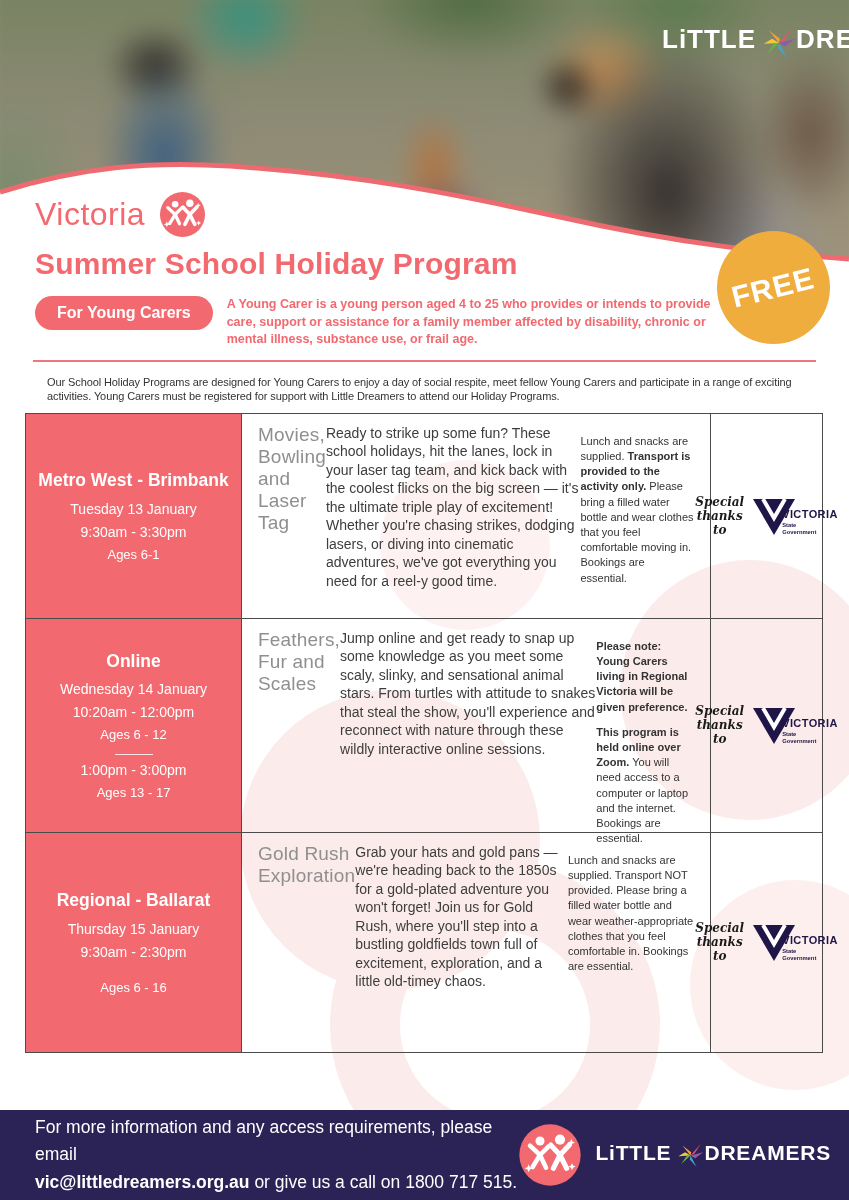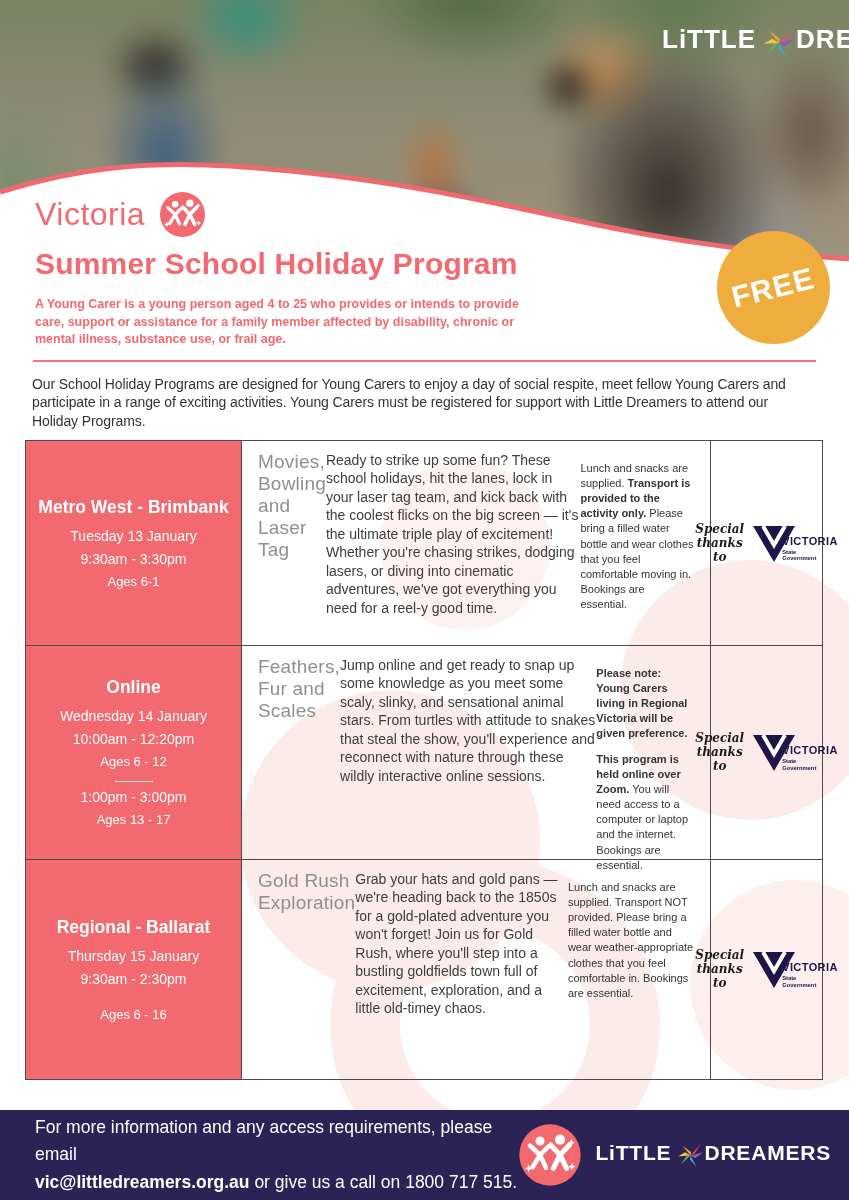--- a/index.html
+++ b/index.html
@@ -48,21 +48,21 @@
   
   .content{position:absolute;left:25px;top:0;width:799px;z-index:4;}
   .title-row{margin:191px 0 0 10px;display:flex;align-items:center;gap:14px;}
   .region-title{margin:0;font-size:32px;font-weight:400;color:#F2696F;letter-spacing:0.5px;}
   .program-title{margin:9px 0 0 10px;font-size:30px;font-weight:bold;color:#F2696F;letter-spacing:0.2px;}
   .audience-row{margin:15px 0 0 10px;display:flex;gap:14px;align-items:flex-start;width:782px;}
   .pill{flex-shrink:0;background:#F2696F;color:#fff;font-weight:bold;font-size:16px;
         padding:8px 22px;border-radius:22px;}
   .audience-desc{margin:0;width:516px;font-size:12.5px;font-weight:bold;color:#F2696F;line-height:1.4;}
   .divider{margin:11px 8px 0 8px;border:none;border-top:2px solid #EE767D;}
-  .intro{margin:13px 8px 0 7px;font-size:14px;color:#333;line-height:1.34;letter-spacing:-0.1px;}
+  .intro{margin:13px 8px 0 22px;font-size:11px;color:#333;line-height:1.34;letter-spacing:-0.1px;}
 
   
   .ptable{margin-top:9px;width:798px;border:1px solid #4b4b4b;box-sizing:border-box;background:transparent;}
   .trow{display:flex;box-sizing:border-box;}
   .trow + .trow{border-top:1px solid #4b4b4b;}
   .trow:nth-child(1){height:204px;}
   .trow:nth-child(2){height:214px;}
   .trow:nth-child(3){height:220px;}
   .cell{box-sizing:border-box;}
   .cell.left{width:215px;background:#F2696F;color:#fff;display:flex;flex-direction:column;
@@ -172,20 +172,21 @@
     <div class="title-row">
       <h1 class="region-title">Victoria</h1>
       <svg width="47" height="47" viewBox="0 0 48 48">
           <use href="#kids-figures"></use>
         </svg>
     </div>
 
     <h2 class="program-title">Summer School Holiday Program</h2>
 
     <div class="audience-row">
+      <span class="pill">For Young Carers</span>
       <p class="audience-desc">A Young Carer is a young person aged 4 to 25 who provides or intends to provide care, support or assistance for a family member affected by disability, chronic or mental illness, substance use, or frail age.</p>
     </div>
 
     <hr class="divider">
 
     <p class="intro">Our School Holiday Programs are designed for Young Carers to enjoy a day of social respite, meet fellow Young Carers and participate in a range of exciting activities. Young Carers must be registered for support with Little Dreamers to attend our Holiday Programs.</p>
 
     <div class="ptable">
   <div class="trow">
     <div class="cell left">
@@ -219,21 +220,21 @@
         </div>
       </div>
     </div>
   </div>
 
   <div class="trow">
     <div class="cell left">
       <div class="loc">Online</div>
       <div class="sdate">Wednesday 14 January</div>
       <div class="sessions">
-              <div class="stime">10:00am - 12:20pm</div>
+              <div class="stime">10:20am - 12:00pm</div>
               <div class="sages">Ages 6 - 12</div>
               <div class="sess-divider"></div>
               <div class="stime">1:00pm - 3:00pm</div>
               <div class="sages">Ages 13 - 17</div>
             </div>
     </div>
     <div class="cell mid">
       <h3 class="ptitle">Feathers, Fur and Scales</h3>
       <p class="pbody">Jump online and get ready to snap up some knowledge as you meet some scaly, slinky, and sensational animal stars. From turtles with attitude to snakes that steal the show, you'll experience and reconnect with nature through these wildly interactive online sessions.</p>
       <div class="pnotes">

